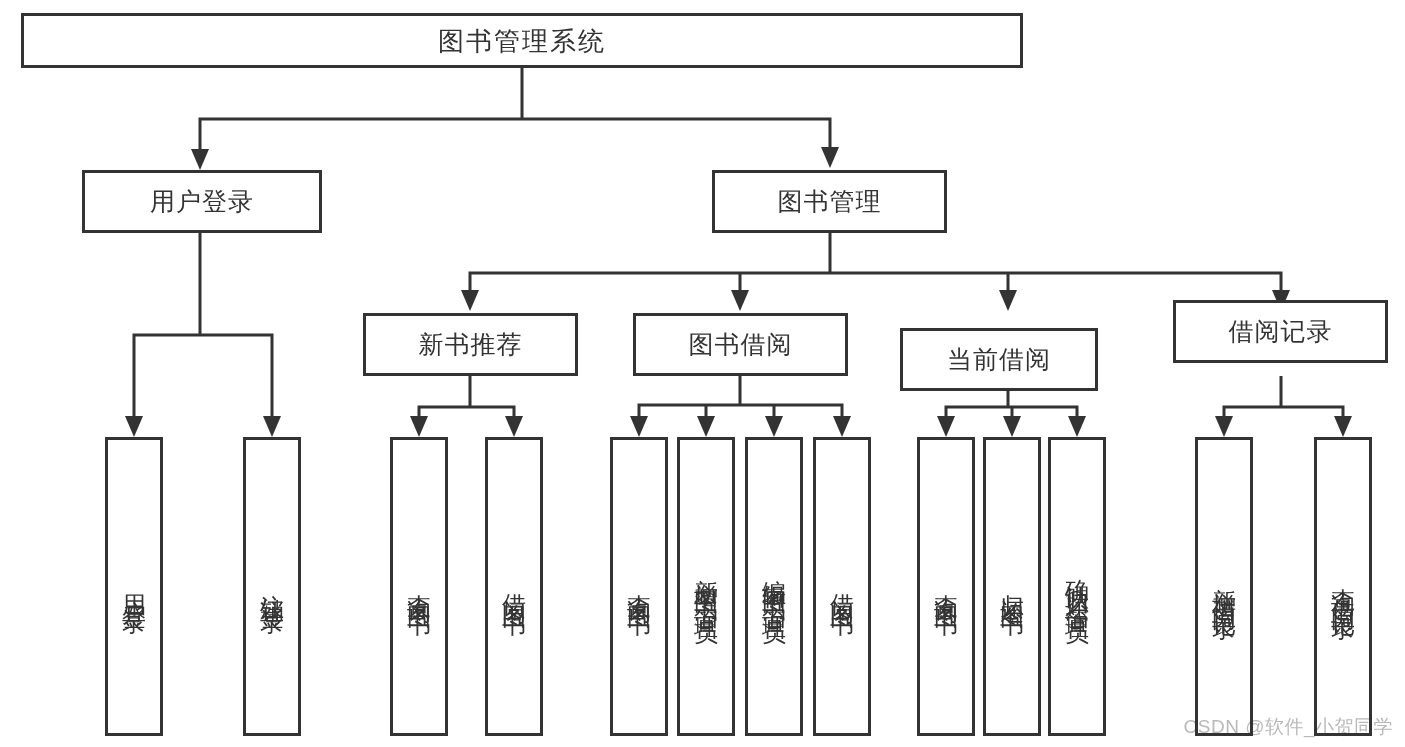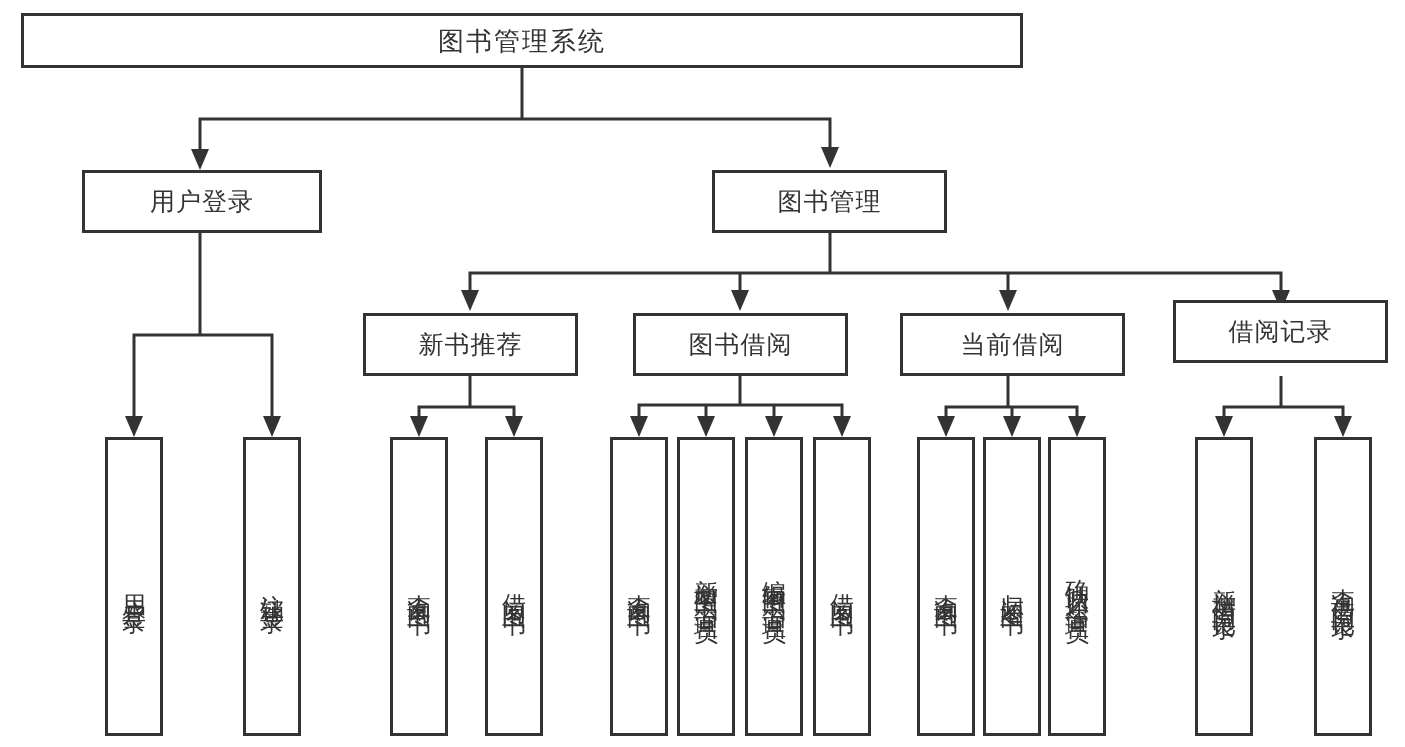--- a/index.html
+++ b/index.html
@@ -102,21 +102,21 @@
   <div class="node h-node" style="left:363px; top:313px; width:215px; height:63px;">
     <span>新书推荐</span>
   </div>
 
   <div class="node h-node" style="left:712px; top:170px; width:235px; height:63px;">
     <span>图书管理</span>
   </div>
   <div class="node h-node" style="left:633px; top:313px; width:215px; height:63px;align-items:center;">
     <span>图书借阅</span>
   </div>
-  <div class="node h-node" style="left:900px; top:313px; width:225px; height:63px;">
+  <div class="node h-node" style="left:900px; top:328px; width:198px; height:63px;">
     <span>当前借阅</span>
   </div>
   <div class="node h-node" style="left:1173px; top:300px; width:215px; height:63px;">
     <span>借阅记录</span>
   </div>
 
   <div class="node v-node" style="left:105px; top:437px; width:58px; height:299px;">
     <span>用户登录</span>
   </div>
   <div class="node v-node" style="left:243px; top:437px; width:58px; height:299px;">
@@ -149,14 +149,15 @@
   <div class="node v-node" style="left:1048px; top:437px; width:58px; height:299px;">
     <span>确认归还（管理员）</span>
   </div>
   <div class="node v-node" style="left:1195px; top:437px; width:58px; height:299px;">
     <span>新增借阅记录</span>
   </div>
   <div class="node v-node" style="left:1314px; top:437px; width:58px; height:299px;">
     <span>查询借阅记录</span>
   </div>
 
+  <div class="watermark">CSDN @软件_小贺同学</div>
 
 </div>
 
 </body></html>

